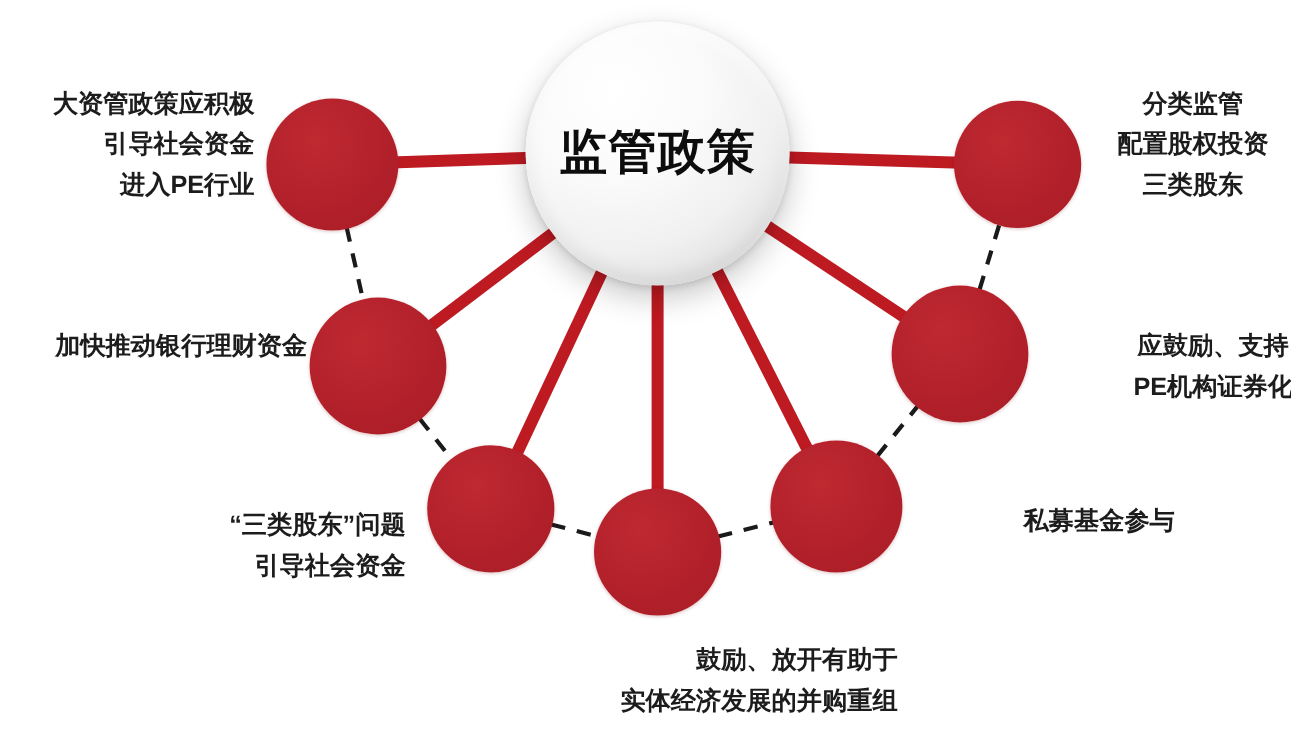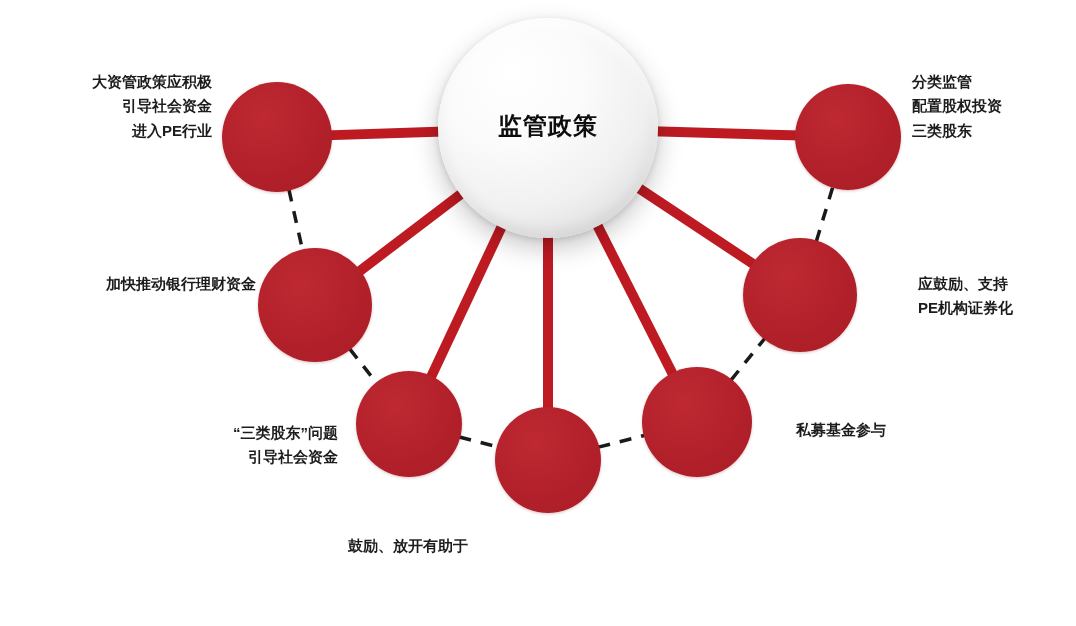--- a/index.html
+++ b/index.html
@@ -38,38 +38,38 @@
     box-shadow:
       0 10px 26px rgba(0, 0, 0, 0.22),
       0 2px 6px rgba(0, 0, 0, 0.12),
       inset 0 -6px 14px rgba(0, 0, 0, 0.07),
       inset 0 6px 12px rgba(255, 255, 255, 0.9);
     display: flex;
     align-items: center;
     justify-content: center;
   }
   #hub-label {
-    font-size: 24px;
+    font-size: 40px;
     font-weight: bold;
     color: #0d0d0d;
     letter-spacing: 1px;
     white-space: nowrap;
     margin-top: -4px;
   }
   .label {
     position: absolute;
-    font-size: 15px;
+    font-size: 21px;
     font-weight: bold;
     color: #1c1c1c;
     line-height: 1.62;
     white-space: nowrap;
   }
   .label.right { text-align: right; }
-  .label.left  { text-align: left;  }
-  .label.center{ text-align: left;}
+  .label.left  { text-align: center;  }
+  .label.center{ text-align: right;}
   .label div { display: block; }
 </style>
 </head>
 <body>
 
 <div id="stage">
 
   <svg id="wires" viewBox="0 0 1076 626" xmlns="http://www.w3.org/2000/svg">
       <line x1="288.9133313533287" y1="189.66946493050594" x2="302.6454341521035" y2="250.379814146142" stroke="#1a1a1a" stroke-width="3.5" stroke-dasharray="12 10"></line>
       <line x1="349.7120520228593" y1="348.9439807523432" x2="376.76738026448777" y2="383.1948750156813" stroke="#1a1a1a" stroke-width="3.5" stroke-dasharray="12 10"></line>
@@ -104,20 +104,21 @@
     </div>
     <div class="label right" style="left: 4px; top: 272px; width: 252px;">
       <div>加快推动银行理财资金</div>
     </div>
     <div class="label right" style="left: 100px; top: 421px; width: 238px;">
       <div>“三类股东”问题</div>
       <div>引导社会资金</div>
     </div>
     <div class="label center" style="left: 348px; top: 534px; width: 400px;">
       <div>鼓励、放开有助于</div>
+      <div>实体经济发展的并购重组</div>
     </div>
     <div class="label left" style="left: 796px; top: 418px; width: 240px;">
       <div>私募基金参与</div>
     </div>
     <div class="label left" style="left: 890px; top: 272px; width: 186px; margin-left: 28px;">
       <div>应鼓励、支持</div>
       <div>PE机构证券化</div>
     </div>
     <div class="label left" style="left: 912px; top: 70px; width: 164px;">
       <div>分类监管</div>

